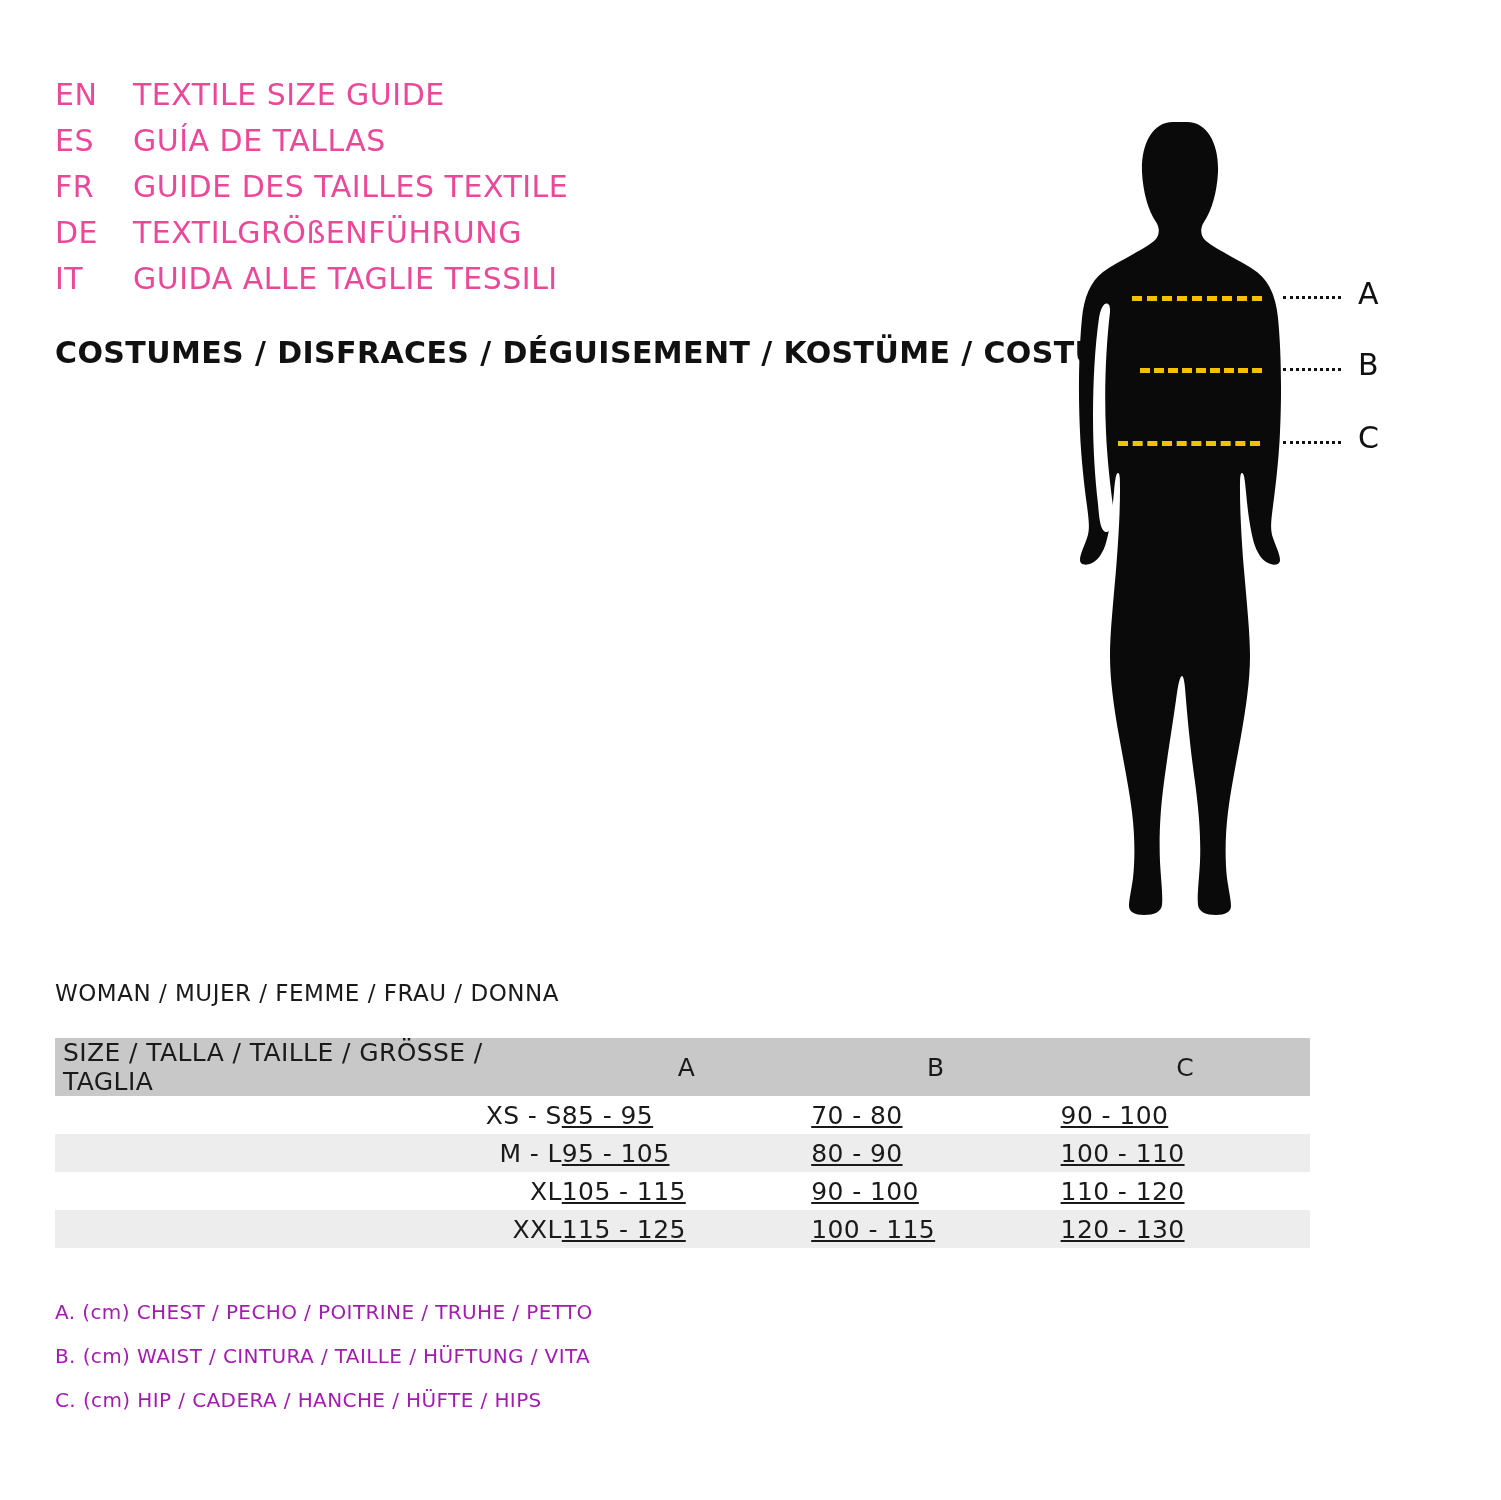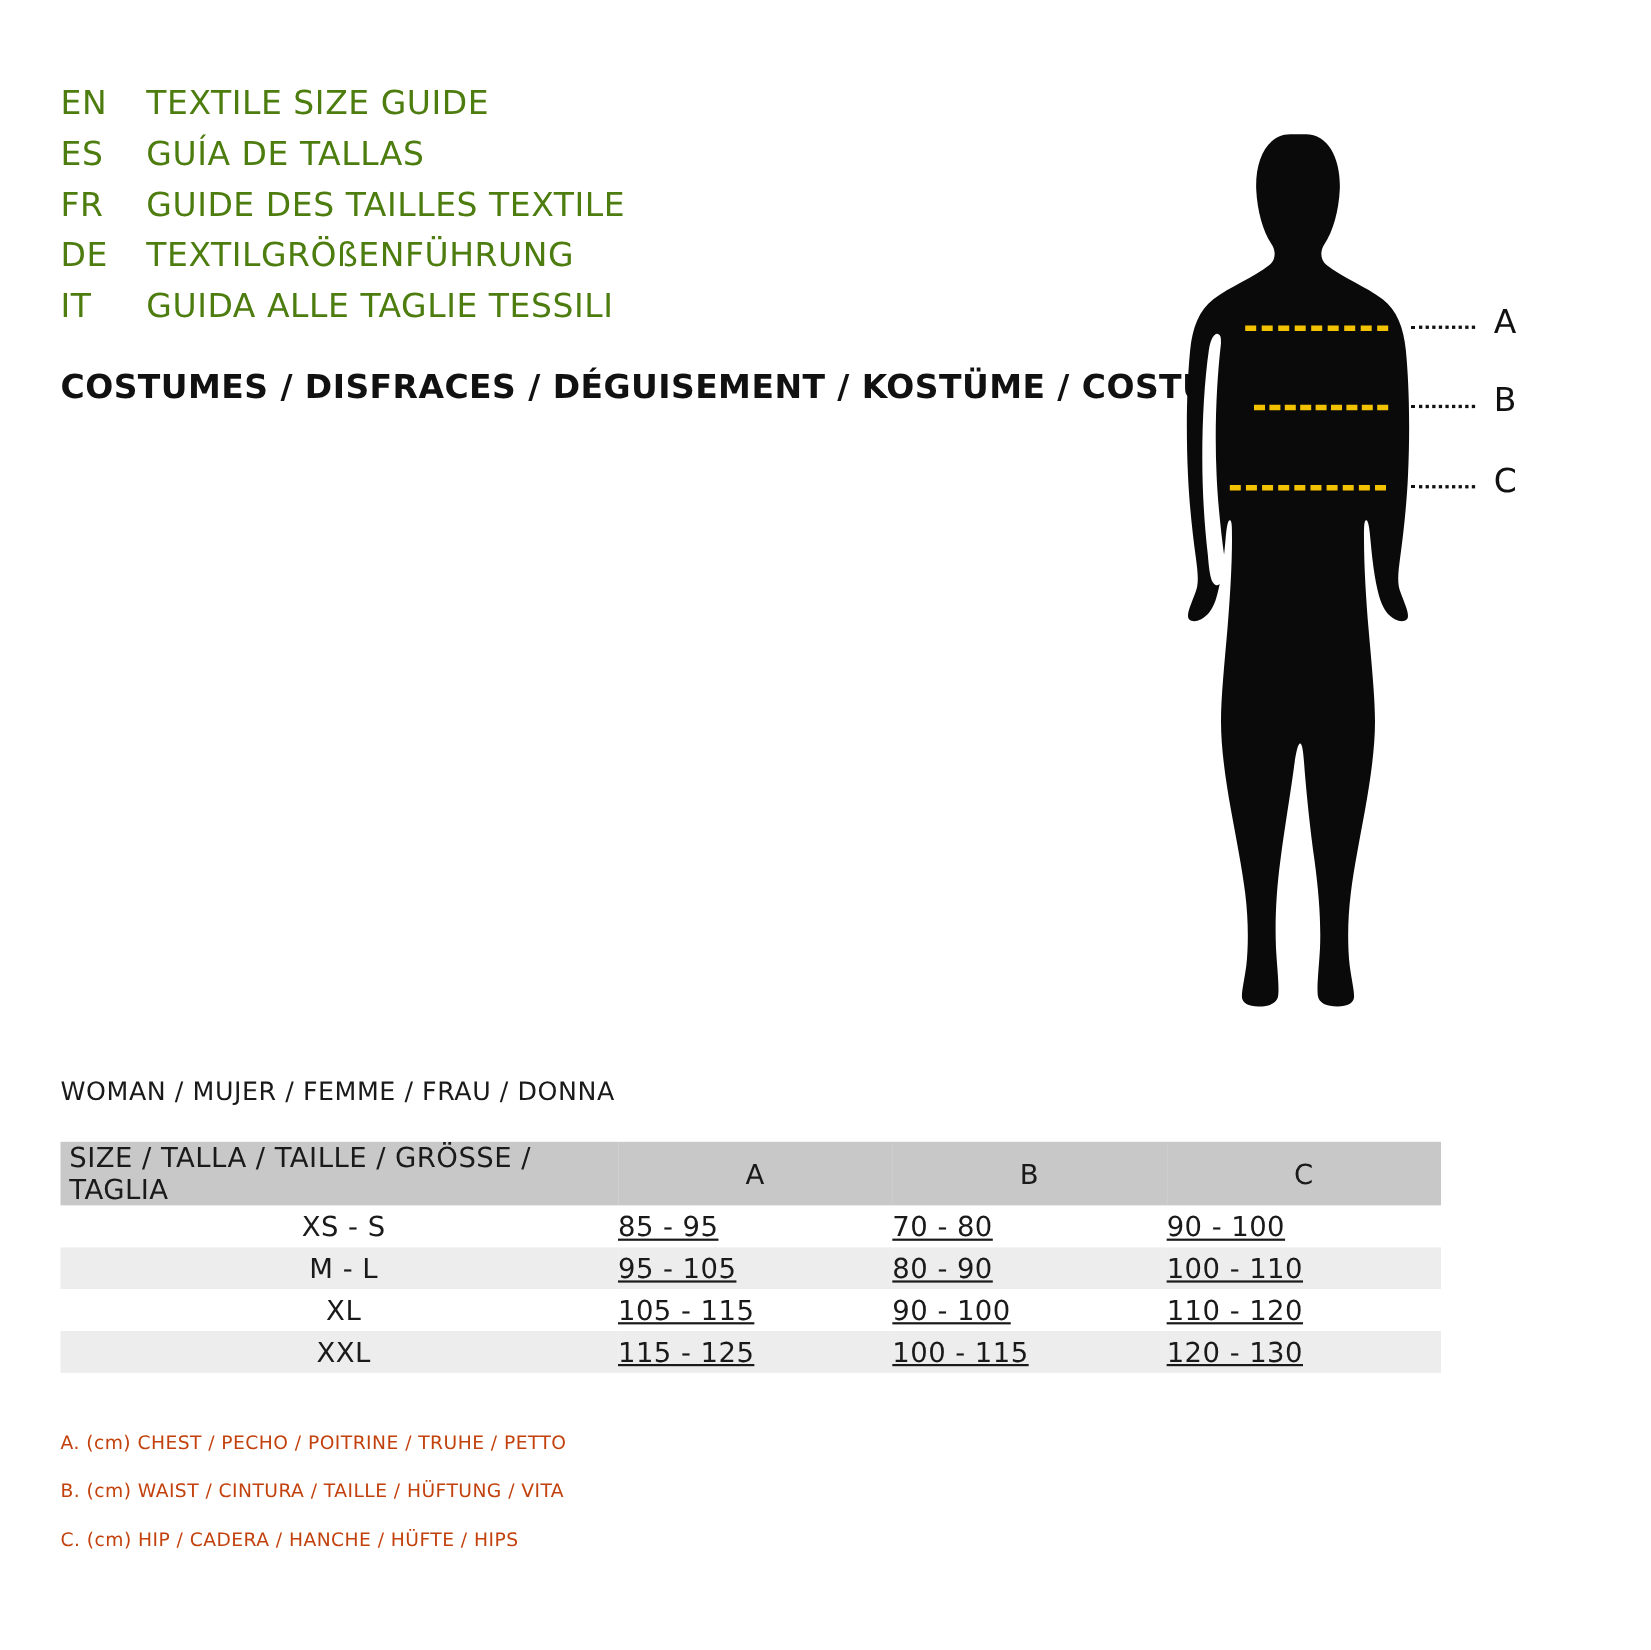--- a/index.html
+++ b/index.html
@@ -22,21 +22,21 @@
     left: 55px;
     top: 72px;
     width: 980px;
   }
   .lang-row {
     display: flex;
     align-items: flex-start;
     font-size: 30px;
     line-height: 46px;
     letter-spacing: 0.5px;
-    color: #4d7c0f;
+    color: #ec4899;
     white-space: nowrap;
   }
   .lang-code {
     width: 78px;
     flex: 0 0 78px;
   }
   .lang-text { flex: 1 1 auto; }
 
   .costumes-line {
     position: absolute;
@@ -122,42 +122,42 @@
   table.size-table thead tr { background: #c8c8c8; }
   table.size-table thead th.col-size {
     text-align: left;
     padding-left: 8px;
     margin-left: 24px;
   }
   table.size-table thead th.col-m { text-align: center; }
   table.size-table tbody tr.row-alt { background: #ededed; }
   table.size-table tbody tr.row-plain { background: #ffffff; }
   table.size-table tbody td.col-size {
-    text-align: center;
+    text-align: right;
     padding-left: 8px;
     width: 500px;
   }
   table.size-table tbody td.col-m {
     text-align: left;
     width: 250px;
     text-decoration: underline;
   }
 
   
   .footnotes {
     position: absolute;
     left: 55px;
     top: 1290px;
     width: 1000px;
   }
   .footnote {
-    font-size: 17px;
+    font-size: 20px;
     line-height: 44px;
     letter-spacing: 0.4px;
-    color: #c2410c;
+    color: #a21caf;
     white-space: nowrap;
   }
 </style>
 </head>
 <body>
 
 <div class="lang-block">
   <div class="lang-row">
     <span class="lang-code">EN</span>
     <span class="lang-text">TEXTILE SIZE GUIDE</span>

